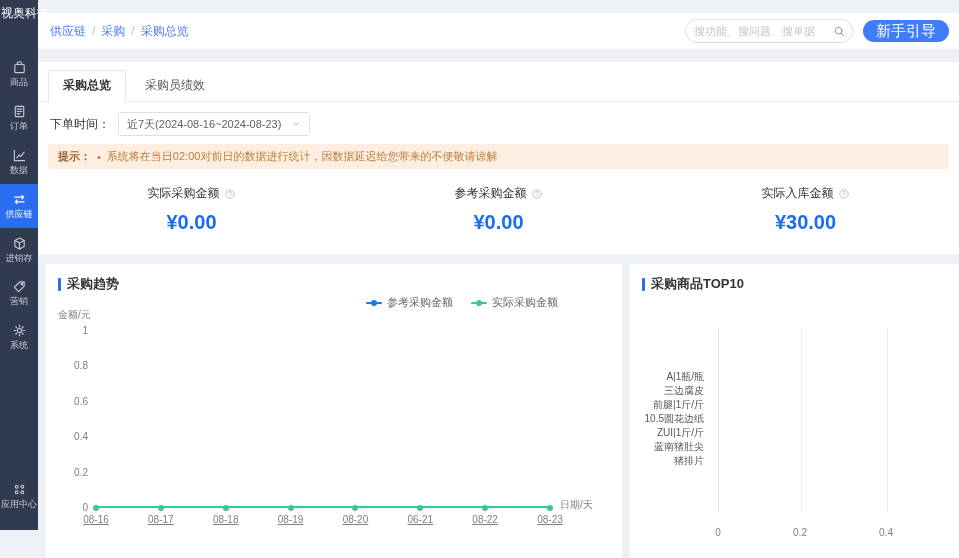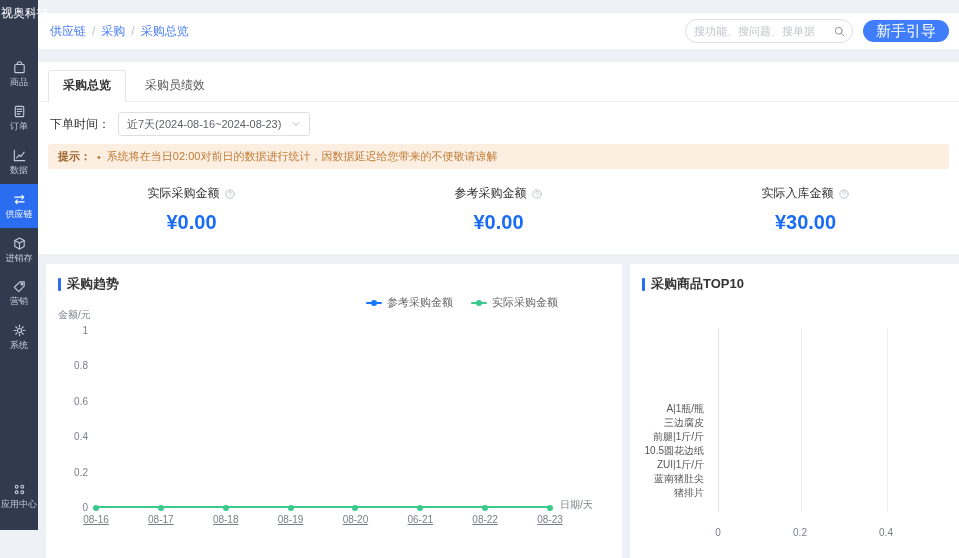--- a/index.html
+++ b/index.html
@@ -63,21 +63,21 @@
 
   .line-chart { position:absolute; left:50px; right:72px; top:66px; bottom:56px; border-bottom:1px solid #d7dbe2; }
   .yt { position:absolute; right:calc(100% + 8px); transform:translateY(-50%); font-size:10px; color:#7a7f87; }
   .xt { position:absolute; top:calc(100% + 7px); transform:translateX(-50%); font-size:10px; color:#7a7f87; white-space:nowrap;text-decoration:underline; }
   .ylabel { position:absolute; left:-38px; top:-22px; font-size:10px; color:#7a7f87; white-space:nowrap; }
   .xlabel { position:absolute; left:calc(100% + 10px); bottom:-5px; font-size:10px; color:#7a7f87; white-space:nowrap; }
   .series-line { position:absolute; left:0; right:0; bottom:-1px; height:2px; background:#3cc98c; }
   .dot { position:absolute; bottom:-4px; width:6px; height:6px; border-radius:50%; background:#3cc98c; transform:translateX(-50%); }
 
   .bar-chart { position:absolute; left:0; right:0; top:60px; bottom:24px; }
-  .bar-cats { position:absolute; left:0; top:2px; bottom:40px; width:82px; display:flex; flex-direction:column; justify-content:flex-end; }
+  .bar-cats { position:absolute; left:0; top:2px; bottom:28px; width:82px; display:flex; flex-direction:column; justify-content:center; }
   .bar-cat { font-size:10px; color:#555; text-align:right; padding-right:8px; white-space:nowrap; }
   .bar-plot { position:absolute; left:88px; right:0; top:4px; bottom:28px; border-left:1px solid #dfe3e9; }
   .gl { position:absolute; top:0; bottom:0; width:1px; background:#eceef2; }
   .bxt { position:absolute; bottom:2px; transform:translateX(-50%); font-size:10px; color:#7a7f87; }
 </style>
 </head>
 <body>
 
 <div class="app">
 

